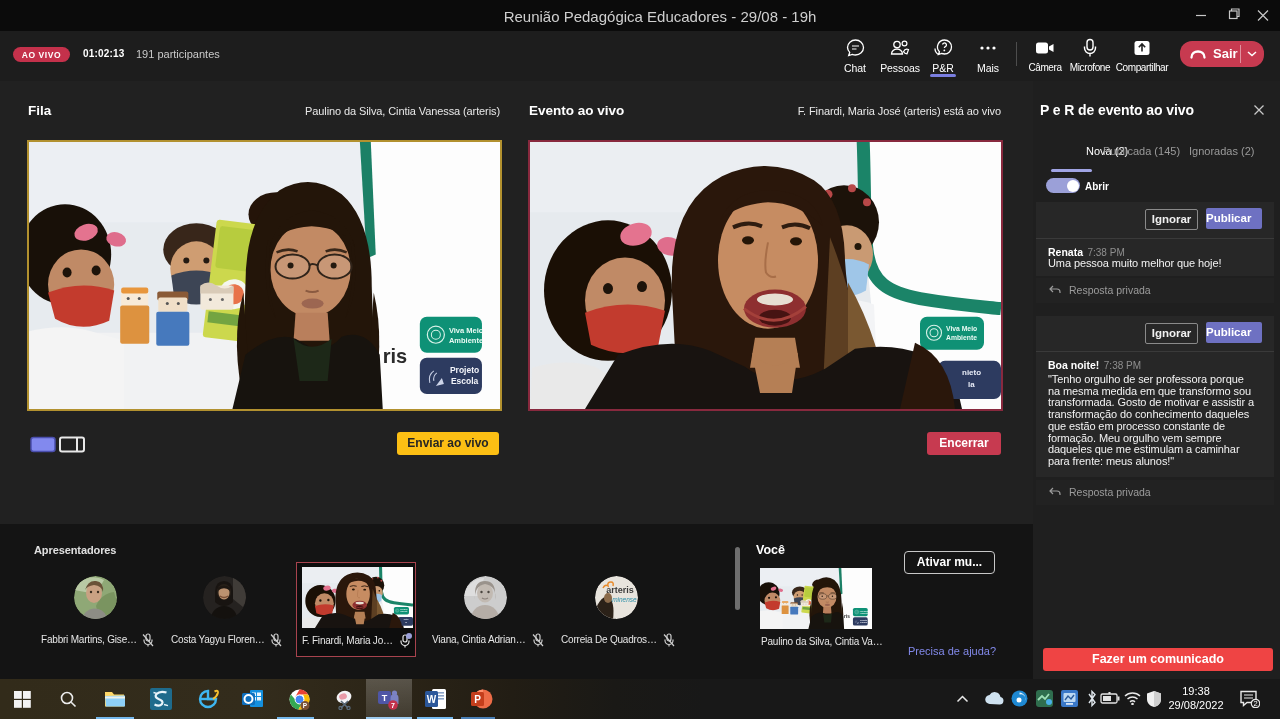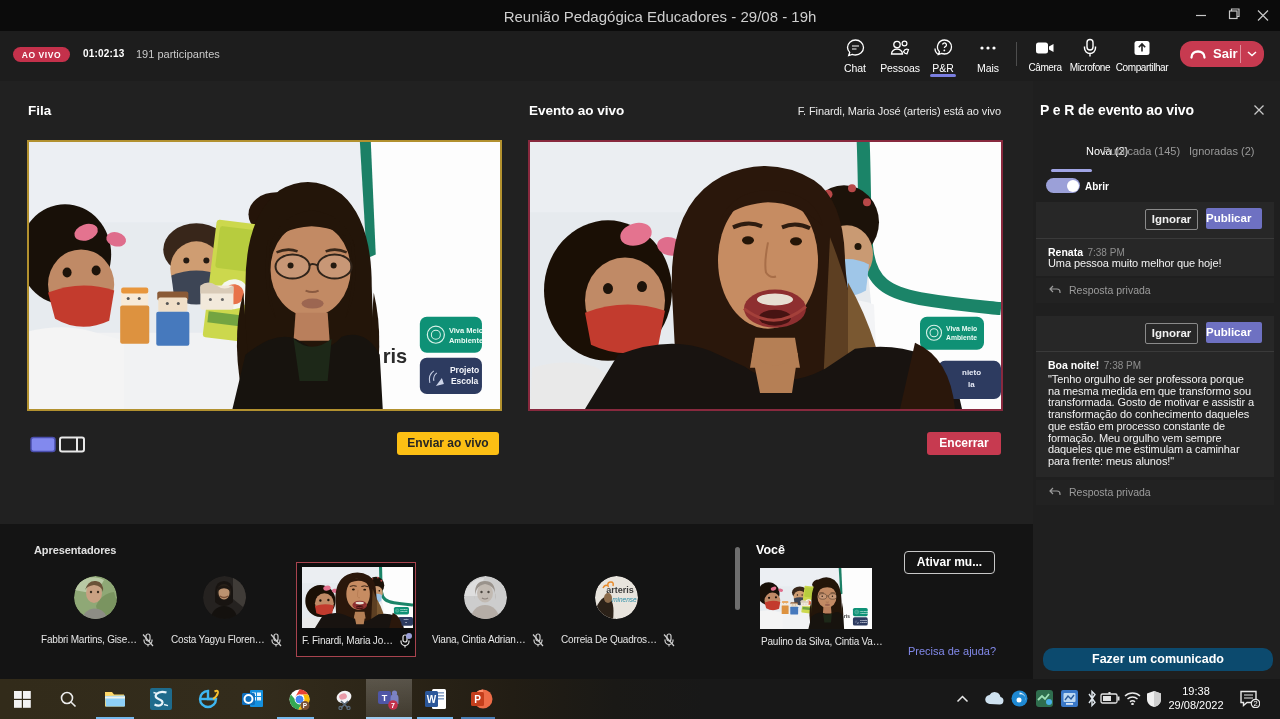--- a/index.html
+++ b/index.html
@@ -50,21 +50,21 @@
   .toggle{position:absolute;left:13px;top:97px;width:34px;height:15px;background:#9ba0d8;border-radius:8px;}
   .knob{position:absolute;right:1.5px;top:1.5px;width:12px;height:12px;background:#fff;border-radius:50%;}
   .abrir{position:absolute;left:52px;top:99.5px;font-size:10px;font-weight:bold;color:#fff;}
   .card{position:absolute;left:3px;width:238px;background:#272727;}
   .rstrip{position:absolute;left:3px;width:238px;height:25px;background:#222222;color:#9c9c9c;font-size:10.5px;}
   .btn-ign{position:absolute;width:51px;height:19px;border:1px solid #8a8a8a;border-radius:2px;color:#f0f0f0;font-size:11.5px;font-weight:bold;text-align:center;line-height:19px;}
   .btn-pub{position:absolute;width:56px;height:21px;background:#6e71c2;border-radius:2px;color:#fff;font-size:11.5px;font-weight:bold;line-height:21px;}
   .qname{font-size:10.5px;font-weight:bold;color:#fff;}
   .qtime{font-size:10px;font-weight:normal;color:#8f8f8f;}
   .qmsg{font-size:11px;color:#f2f2f2;line-height:11.7px;white-space:nowrap;letter-spacing:-.1px;}
-  .comunicado{position:absolute;left:10px;top:567px;width:230px;height:23px;background:#0c4a6e;border-radius:10px;color:#fff;font-size:12.5px;font-weight:bold;text-align:center;line-height:23px;}
+  .comunicado{position:absolute;left:10px;top:567px;width:230px;height:23px;background:#ef4444;border-radius:3px;color:#fff;font-size:12.5px;font-weight:bold;text-align:center;line-height:23px;}
   
   .taskbar{position:absolute;left:0;top:679px;width:1280px;height:40px;background:linear-gradient(90deg,#322b1a 0%,#332c1c 20%,#2c2517 30%,#221d14 40%,#1a1916 48%,#181818 55%,#181818 100%);}
   .underl{position:absolute;top:37.5px;height:2.5px;background:#76b9ed;}
   .traytime{position:absolute;left:1160px;top:5px;width:68px;text-align:right;color:#fff;font-size:11px;line-height:14px;}
 </style>
 </head>
 <body>
 <div id="app">
 
   <div class="titlebar">
@@ -144,20 +144,21 @@
       <div style="position:absolute;left:33px;top:5px;font-size:13px;font-weight:bold;">Sair</div>
       <div style="position:absolute;left:60px;top:4px;width:1px;height:18px;background:rgba(255,255,255,.45);"></div>
       <svg style="position:absolute;left:66px;top:9px" width="12" height="8" viewBox="0 0 12 8">
           <path d="M2 2 l4 3.5 L10 2" fill="none" stroke="#fff" stroke-width="1.5"></path>
         </svg>
     </div>
   </div>
 
   <div class="stage">
     <div class="hdr-bold" style="left:28px;top:22px;">Fila</div>
+    <div class="hdr-name" style="left:0px;top:24px;width:500px;text-align:right;">Paulino da Silva, Cintia Vanessa (arteris)</div>
     <div class="hdr-bold" style="left:529px;top:22px;">Evento ao vivo</div>
     <div class="hdr-name" style="left:501px;top:24px;width:500px;text-align:right;">F. Finardi, Maria José (arteris) está ao vivo</div>
     <div class="vidL">
         <svg width="471" height="267" viewBox="0 0 470 266" preserveAspectRatio="none">
           <use href="#sceneL"></use>
         </svg>
       </div>
     <div class="vidR">
         <svg width="471" height="267" viewBox="0 0 471 266" preserveAspectRatio="none">
           <use href="#sceneR"></use>

